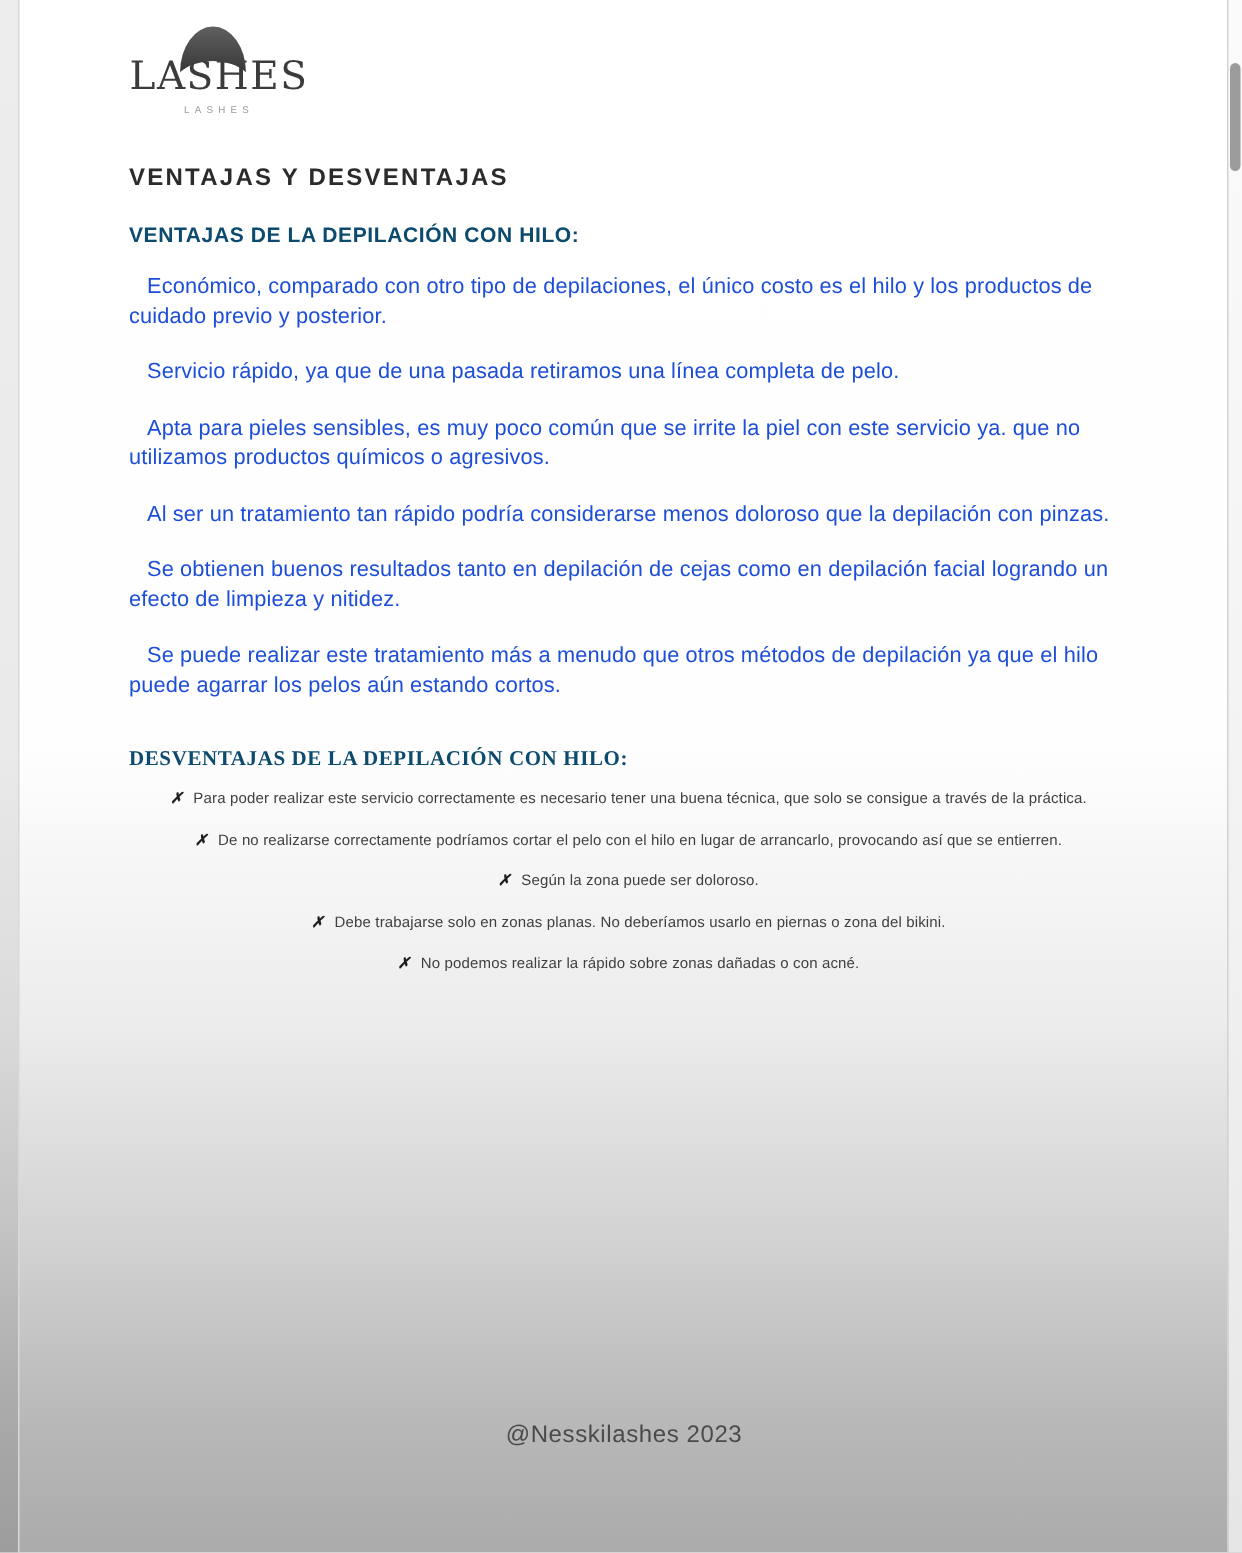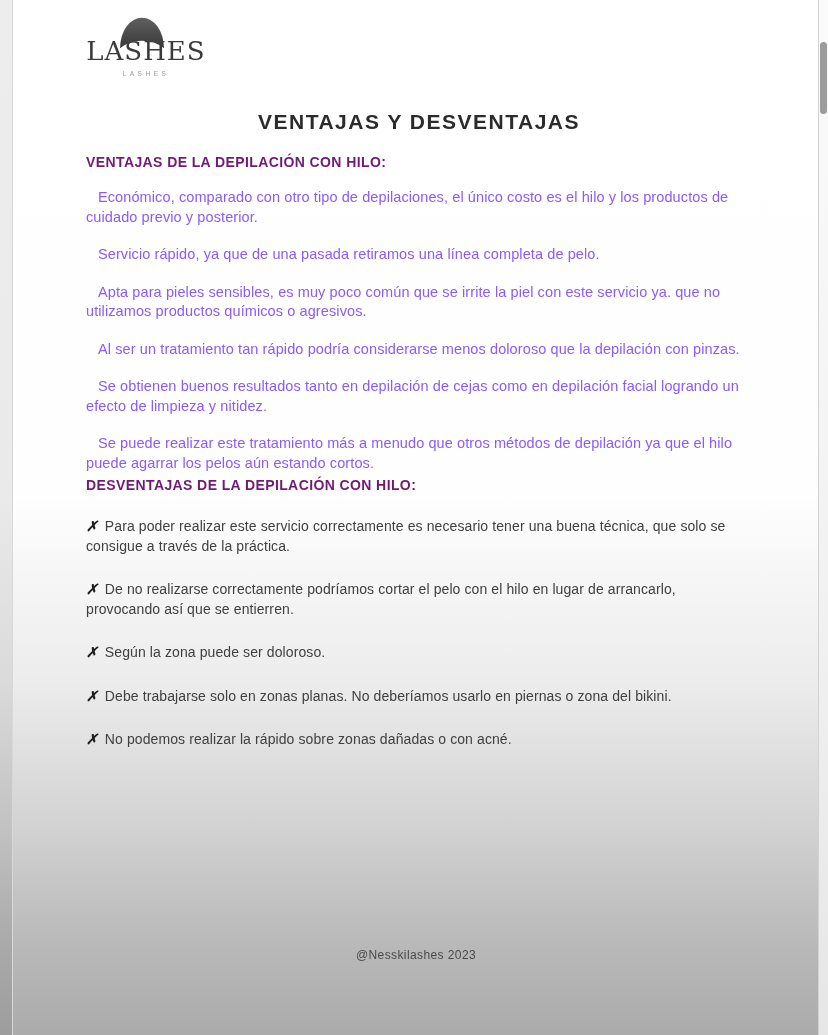--- a/index.html
+++ b/index.html
@@ -43,43 +43,43 @@
     position: absolute; top: 26px; left: 0; width: 120px; z-index: 1;
     text-align: center; font-family: "DejaVu Serif", serif;
     font-size: 26px; font-weight: 400; letter-spacing: 1px; color: #3b3b3b;
   }
   .tagline {
     position: absolute; top: 60px; left: 0; width: 120px; z-index: 1;
     text-align: center; font-size: 6.5px; letter-spacing: 3.5px; color: #9a9a9a;
   }
 
   .doc-title {
-    margin-top: 28px; text-align: center;
-    font-size: 21px; font-weight: 600; letter-spacing: 1.5px; color: #2b2b2b;
+    margin-top: 28px; text-align: left;
+    font-size: 16px; font-weight: 600; letter-spacing: 1.5px; color: #2b2b2b;
   }
 
   .section-heading {
-    font-size: 14px; font-weight: 600; letter-spacing: 0.4px; color: #701a75;
+    font-size: 14px; font-weight: 600; letter-spacing: 0.4px; color: #0c4a6e;
   }
   .heading-adv { margin-top: 20px; }
-  .heading-dis { margin-top: 4px; }
+  .heading-dis { margin-top: 32px; font-family: Liberation Serif, serif; }
 
   .adv-paragraph {
     margin-top: 18px; font-size: 14.5px; line-height: 19.5px;
-    color: #8b5cf6; text-indent: 12px; letter-spacing: 0.1px;
+    color: #1d4ed8; text-indent: 12px; letter-spacing: 0.1px;
   }
   .dis-item {
-    margin-top: 24px; font-size: 14px; line-height: 19.5px;
-    color: #3f3f3f; letter-spacing: 0.1px;
+    margin-top: 8px; font-size: 10px; line-height: 19.5px;
+    color: #3f3f3f; letter-spacing: 0.1px; text-align: center;
   }
   .x-marker { font-style: italic; font-weight: 700; margin-right: 7px; color: #1e1e1e; }
 
   .doc-footer {
     position: absolute; left: 0; right: 0; top: 948px;
-    text-align: center; font-size: 12px; letter-spacing: 0.4px; color: #4a4a4a;
+    text-align: center; font-size: 16px; letter-spacing: 0.4px; color: #4a4a4a;
   }
 </style>
 </head>
 <body>
 
 <div class="left-gutter"></div>
 
 <div class="page">
 
   <div class="logo">

